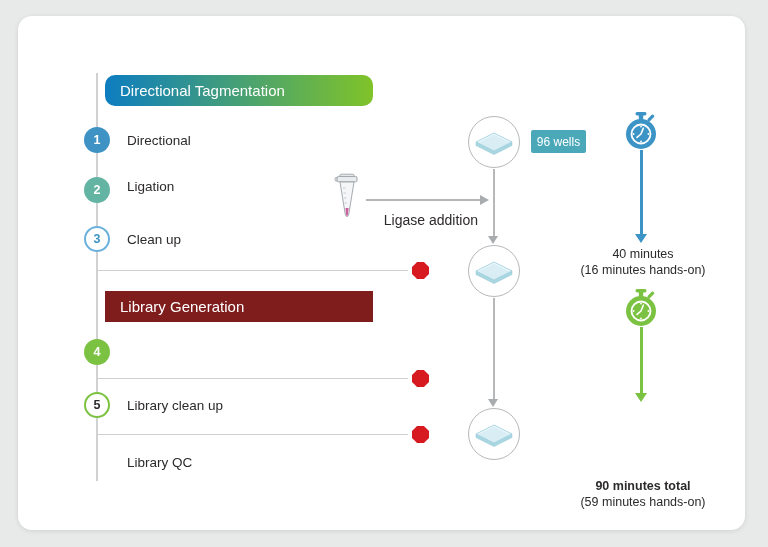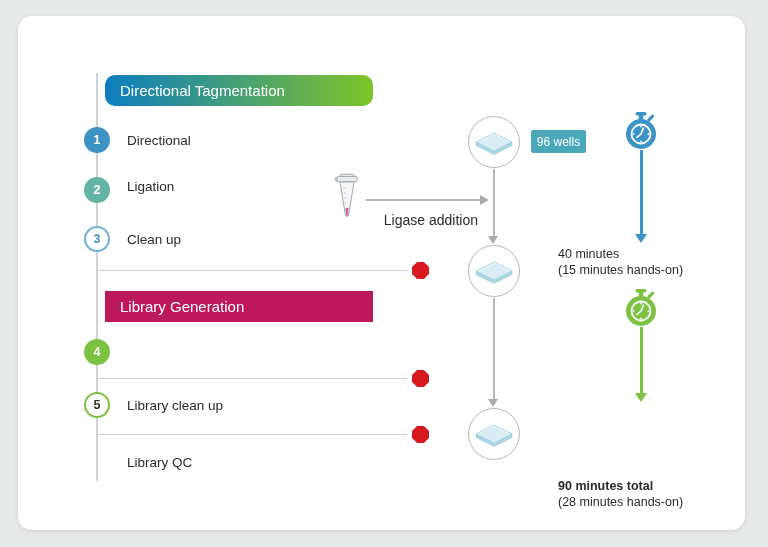--- a/index.html
+++ b/index.html
@@ -7,21 +7,21 @@
         font-family:"Liberation Sans", sans-serif;color:#2d2a2b;}
   .card{position:absolute;left:18px;top:16px;width:727px;height:514px;background:#ffffff;
         border-radius:14px;box-shadow:0 1px 5px rgba(0,0,0,0.10);}
   .abs{position:absolute;}
   
   .rail{position:absolute;left:96px;top:73px;width:2px;height:408px;background:#cfd1d2;z-index:1;}
   
   .hdr{position:absolute;left:105px;width:268px;height:31px;display:flex;align-items:center;
        padding-left:15px;box-sizing:border-box;color:#ffffff;font-size:15px;z-index:2;}
   .hdr1{top:75px;background:linear-gradient(90deg,#0d7dc0 0%,#80c329 100%);border-radius:10px;}
-  .hdr2{top:291px;background:#be185d;}
+  .hdr2{top:291px;background:#7f1d1d;}
   
   .stepc{position:absolute;left:84px;width:26px;height:26px;border-radius:50%;display:flex;
          align-items:center;justify-content:center;font-size:12.5px;font-weight:bold;color:#fff;
          box-sizing:border-box;z-index:3;background:#999;}
   .s1{top:127px;background:#3e93c4;}
   .s2{top:177px;background:#64b4a4;}
   .s3{top:226px;background:#fff;border:2px solid #6cb1dc;color:#3e93c4;}
   .s4{top:339px;background:#7cc242;}
   .s5{top:392px;background:#fff;border:2px solid #7cc242;color:#2d2a2b;}
   
@@ -46,21 +46,21 @@
                    border-right:5px solid transparent;border-top:8px solid #a9acae;z-index:1;}
   .wells{position:absolute;left:531px;top:130px;width:55px;height:23px;background:#4aa8b9;
          border-radius:2px;color:#fff;font-size:12px;display:flex;align-items:center;
          justify-content:center;z-index:2;}
   
   .timer-line{position:absolute;left:639.5px;width:3px;z-index:1;}
   .timer-head{position:absolute;left:634.5px;width:0;height:0;border-left:6.5px solid transparent;
               border-right:6.5px solid transparent;z-index:1;}
   .blue{background:#3b93c6;}
   .greenbg{background:#7cc242;}
-  .time-block{position:absolute;left:558px;width:170px;font-size:12.5px;
+  .time-block{position:absolute;left:558px;width:170px;text-align:center;font-size:12.5px;
               line-height:16px;z-index:2;}
   .bold{font-weight:bold;}
   svg{display:block;}
 </style>
 </head>
 <body>
 
 <div class="page">
   <div class="card"></div>
   <div class="rail"></div>
@@ -167,21 +167,21 @@
         <circle cx="24.4" cy="22" r="0.9" fill="#fff"></circle>
       <circle cx="17" cy="29.4" r="0.9" fill="#fff"></circle>
         <circle cx="9.6" cy="22" r="0.9" fill="#fff"></circle>
       <path d="M17,22 L19.3,16.2 M17,22 L13,25.4" stroke="#fff" stroke-width="1.6" stroke-linecap="round" fill="none"></path>
     </svg>
   </div>
   <div class="timer-line blue" style="top:150px;height:84px"></div>
   <div class="timer-head" style="top:234px;border-top:9px solid #3b93c6"></div>
   <div class="time-block" style="top:246px">
     <div>40 minutes</div>
-    <div>(15 minutes hands-on)</div>
+    <div>(16 minutes hands-on)</div>
   </div>
 
   <div class="abs" style="left:624px;top:289px;z-index:2">
     <svg width="34" height="39" viewBox="0 0 34 39">
       <rect x="11.5" y="0" width="11" height="3.4" rx="1.7" fill="#7cc242"></rect>
       <rect x="14.8" y="2.6" width="4.4" height="5.2" fill="#7cc242"></rect>
       <line x1="25" y1="7.8" x2="28.6" y2="4.2" stroke="#7cc242" stroke-width="3.2" stroke-linecap="round"></line>
       <circle cx="17" cy="22" r="15" fill="#7cc242"></circle>
       <circle cx="17" cy="22" r="9.5" fill="none" stroke="#ffffff" stroke-width="1.8"></circle>
       <circle cx="17" cy="14.6" r="0.9" fill="#fff"></circle>
@@ -190,15 +190,15 @@
         <circle cx="9.6" cy="22" r="0.9" fill="#fff"></circle>
       <path d="M17,22 L19.3,16.2 M17,22 L13,25.4" stroke="#fff" stroke-width="1.6" stroke-linecap="round" fill="none"></path>
     </svg>
   </div>
   <div class="timer-line greenbg" style="top:327px;height:66px"></div>
   <div class="timer-head" style="top:393px;border-top:9px solid #7cc242"></div>
   <div class="time-block" style="top:413px">
   </div>
   <div class="time-block" style="top:478px">
     <div class="bold">90 minutes total</div>
-    <div>(28 minutes hands-on)</div>
+    <div>(59 minutes hands-on)</div>
   </div>
 </div>
 
 </body></html>

